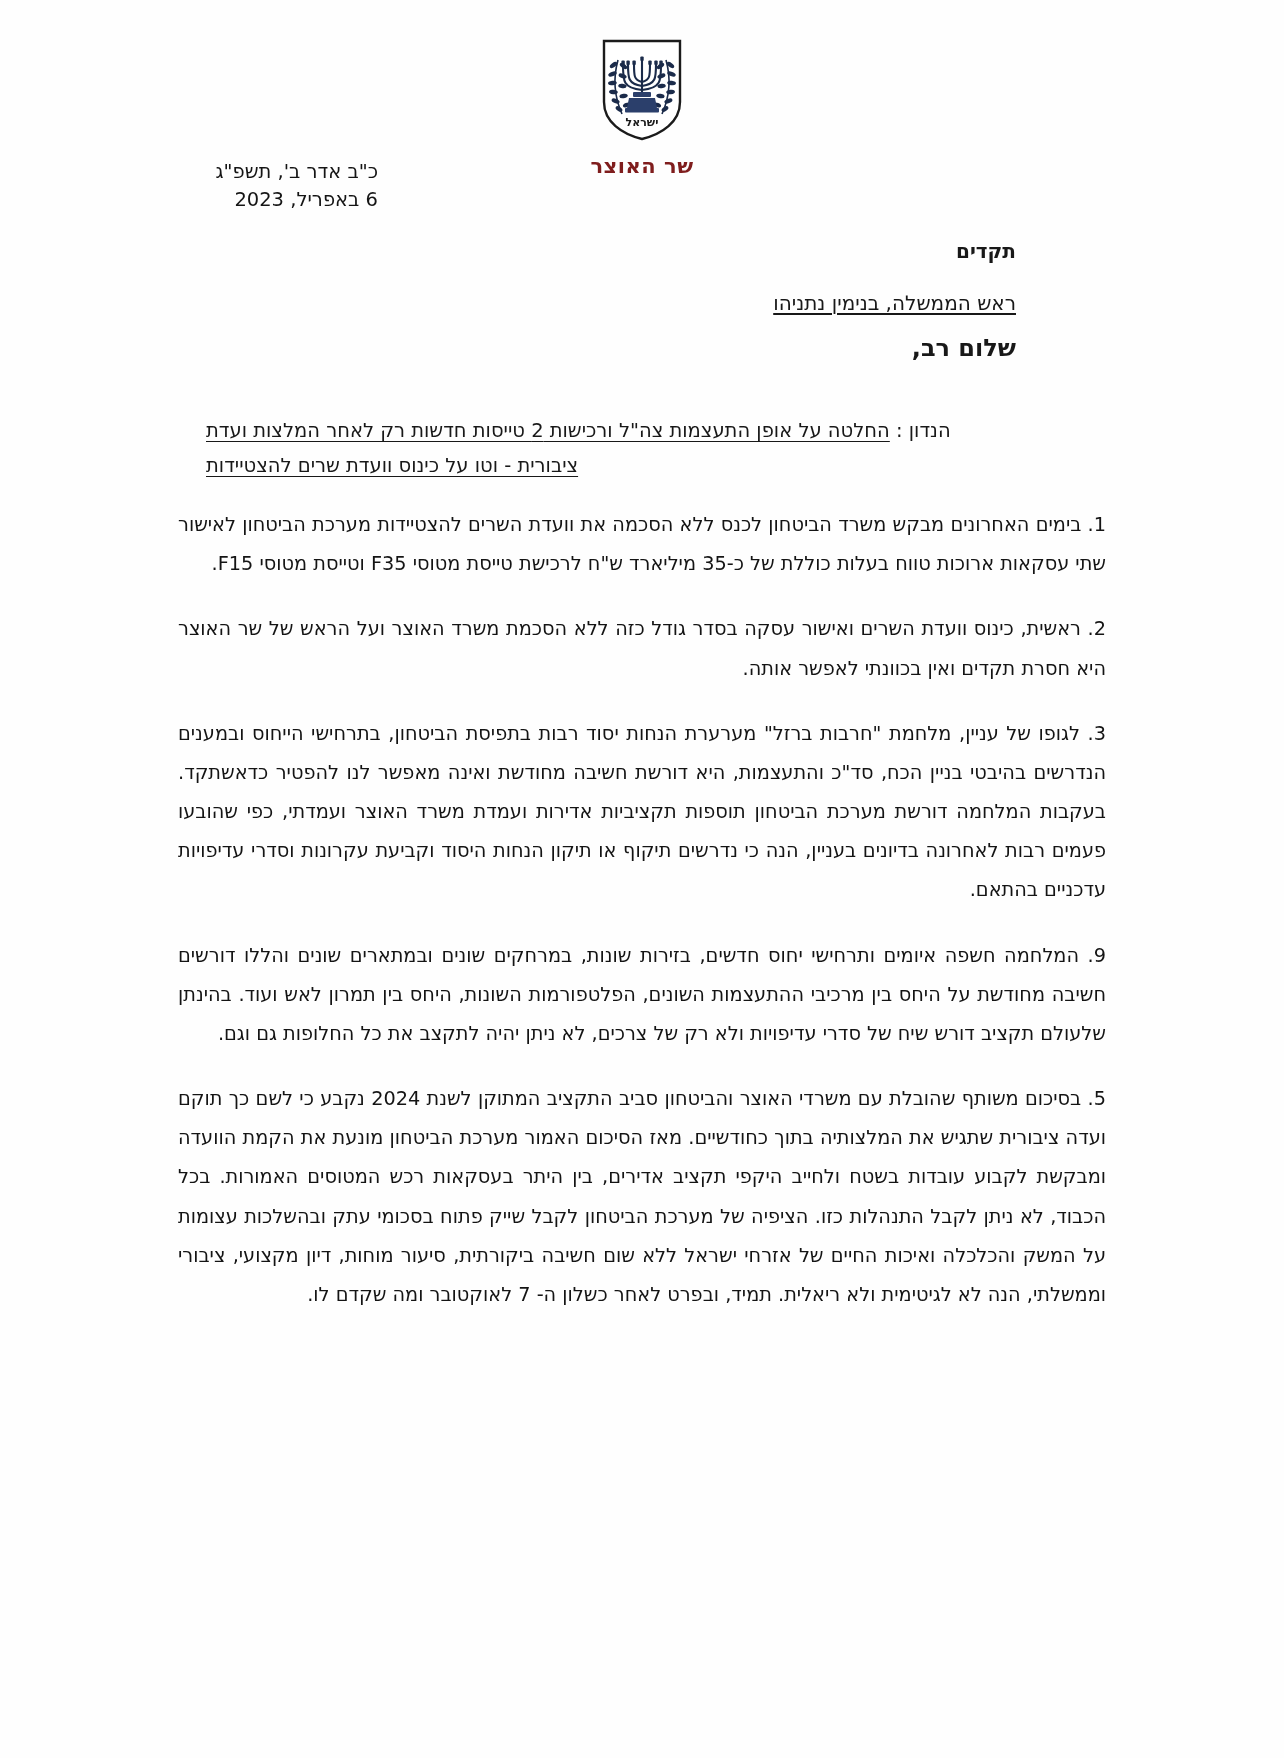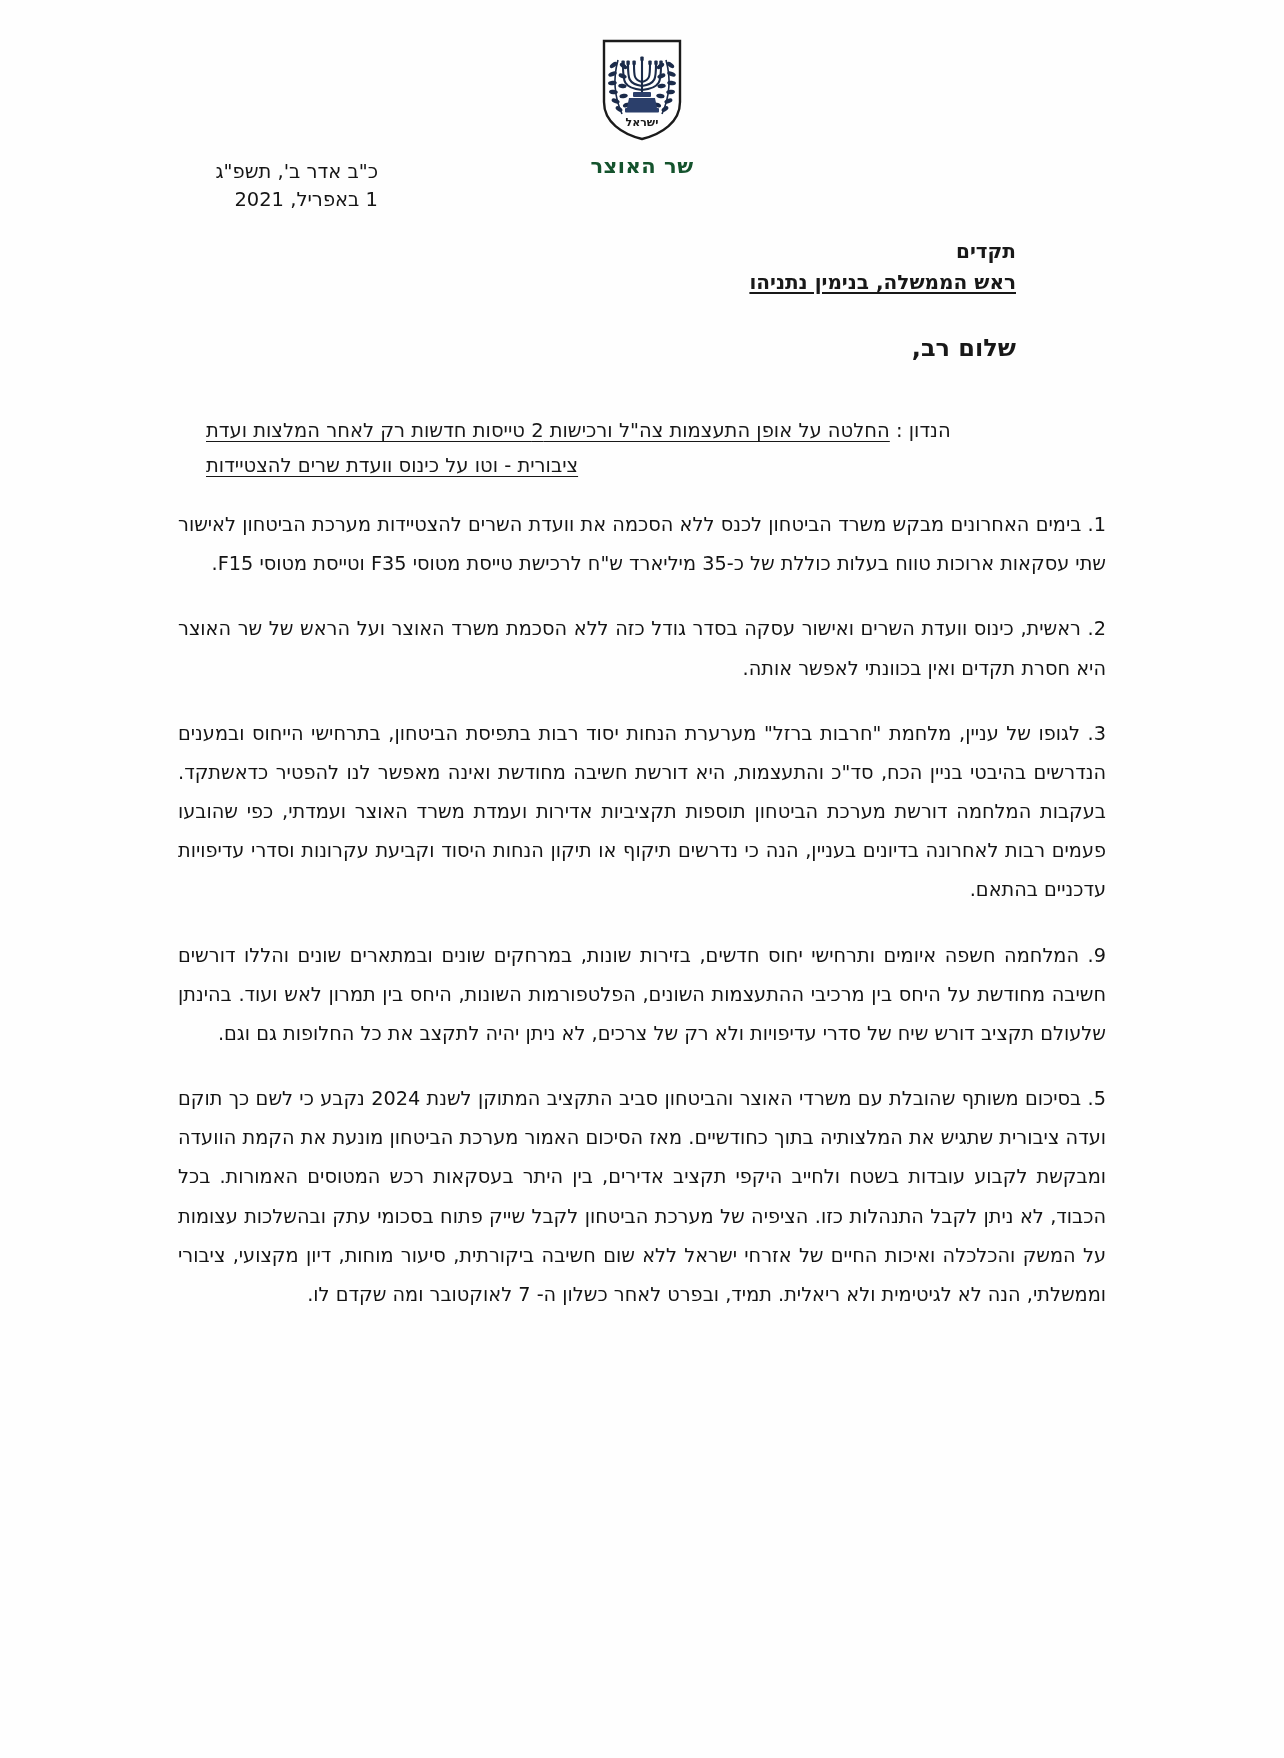--- a/index.html
+++ b/index.html
@@ -35,21 +35,21 @@
   .emblem {
     width: 84px;
     height: 104px;
     display: block;
   }
 
   .ministry-title {
     text-align: center;
     font-size: 21px;
     font-weight: bold;
-    color: #14532d;
+    color: #7f1d1d;
     letter-spacing: 0.5px;
     margin-top: 12px;
     font-family: "DejaVu Sans", "Liberation Sans", sans-serif;
   }
 
   
   .date-block {
     position: absolute;
     top: 158px;
     left: 178px;
@@ -71,24 +71,25 @@
     right: 268px;
     text-align: right;
     direction: rtl;
     font-size: 20px;
     line-height: 1.55;
   }
   .addressee .lk {
     font-weight: bold;
   }
   .addressee .name {
-    font-weight: bold;
+    font-weight: normal;
     text-decoration: underline;
     text-underline-offset: 3px;
     white-space: nowrap;
+    margin-top: 21px;
   }
 
   .greeting {
     position: absolute;
     top: 334px;
     right: 268px;
     font-size: 24px;
     font-weight: bold;
     direction: rtl;
   }
@@ -200,21 +201,21 @@
       </g>
 
       <text x="42" y="88" font-size="11" font-family="DejaVu Sans, sans-serif" fill="#1b1b1b" text-anchor="middle" font-weight="bold">ישראל</text>
     </svg>
   </div>
 
   <div class="ministry-title">שר האוצר</div>
 
   <div class="date-block">
     <div>כ"ב אדר ב', תשפ"ג</div>
-    <div>1 באפריל, 2021</div>
+    <div>6 באפריל, 2023</div>
   </div>
 
   <div class="addressee">
     <div class="lk">תקדים</div>
     <div class="name">ראש הממשלה, בנימין נתניהו</div>
   </div>
 
   <div class="greeting">שלום רב,</div>
 
   <div class="subject">

